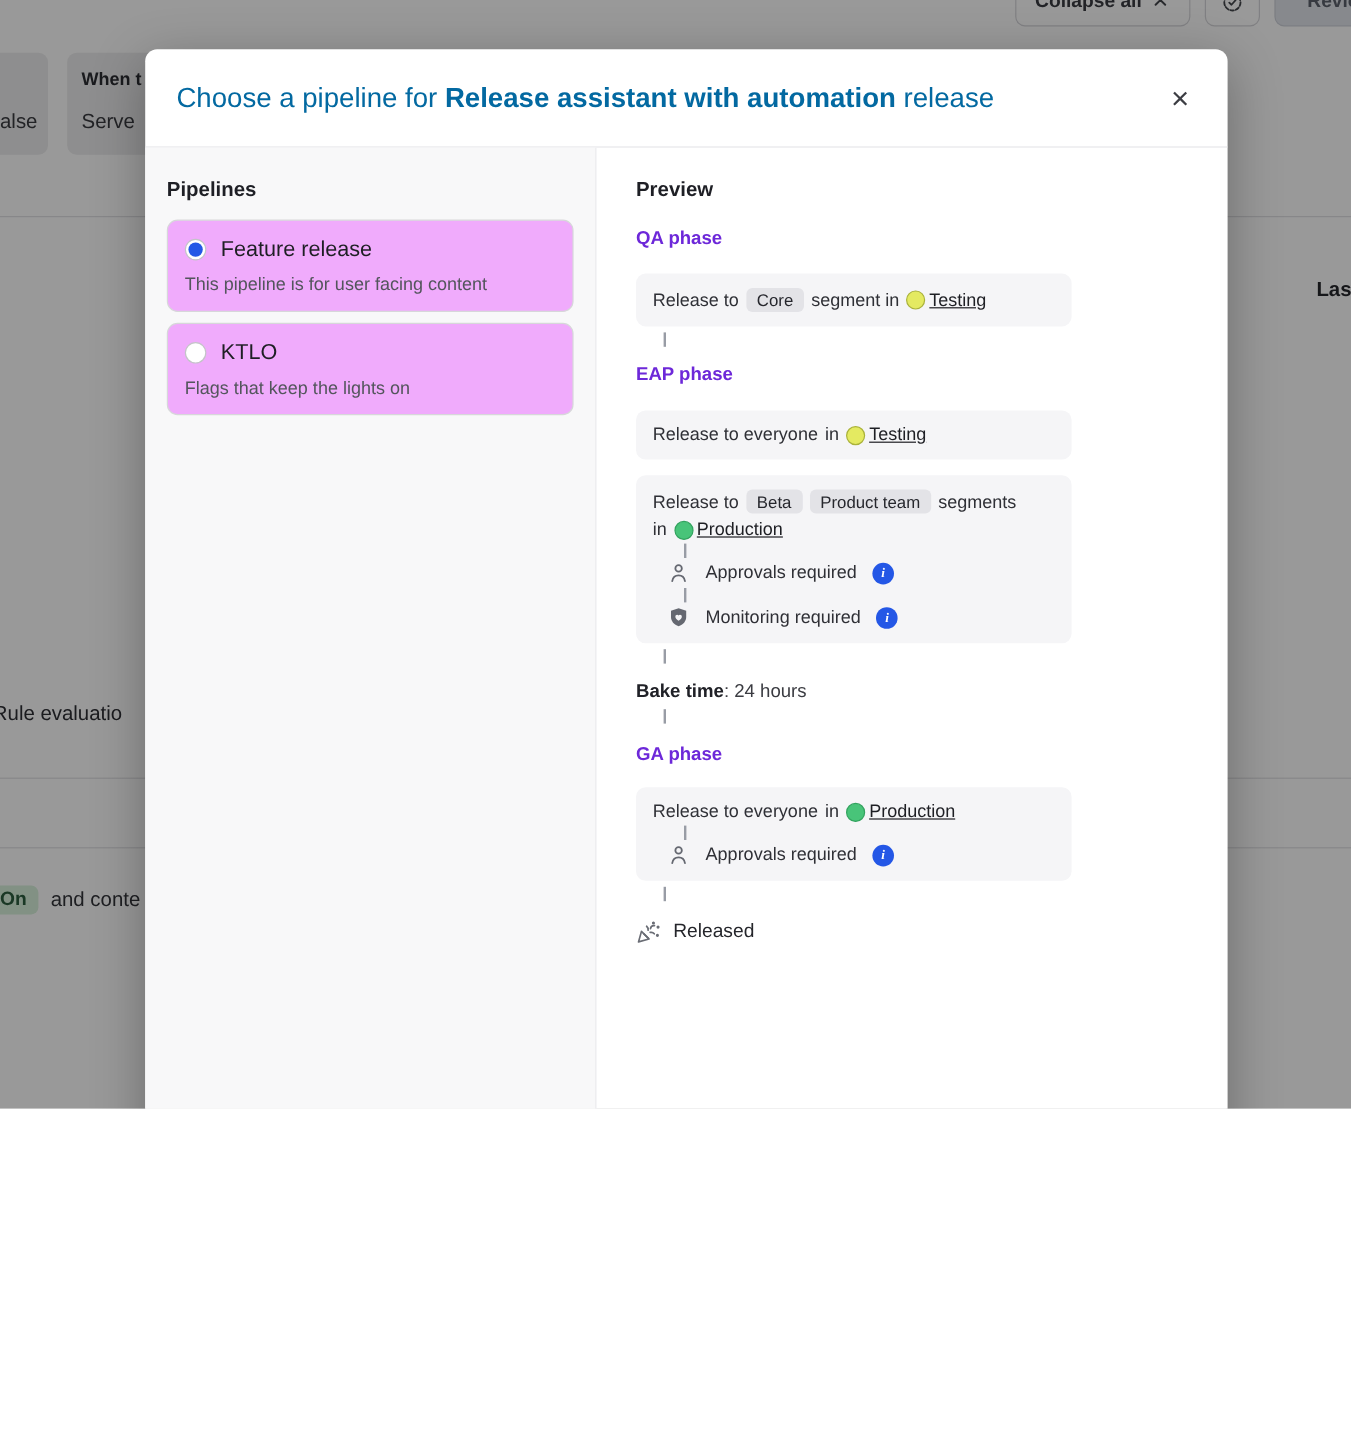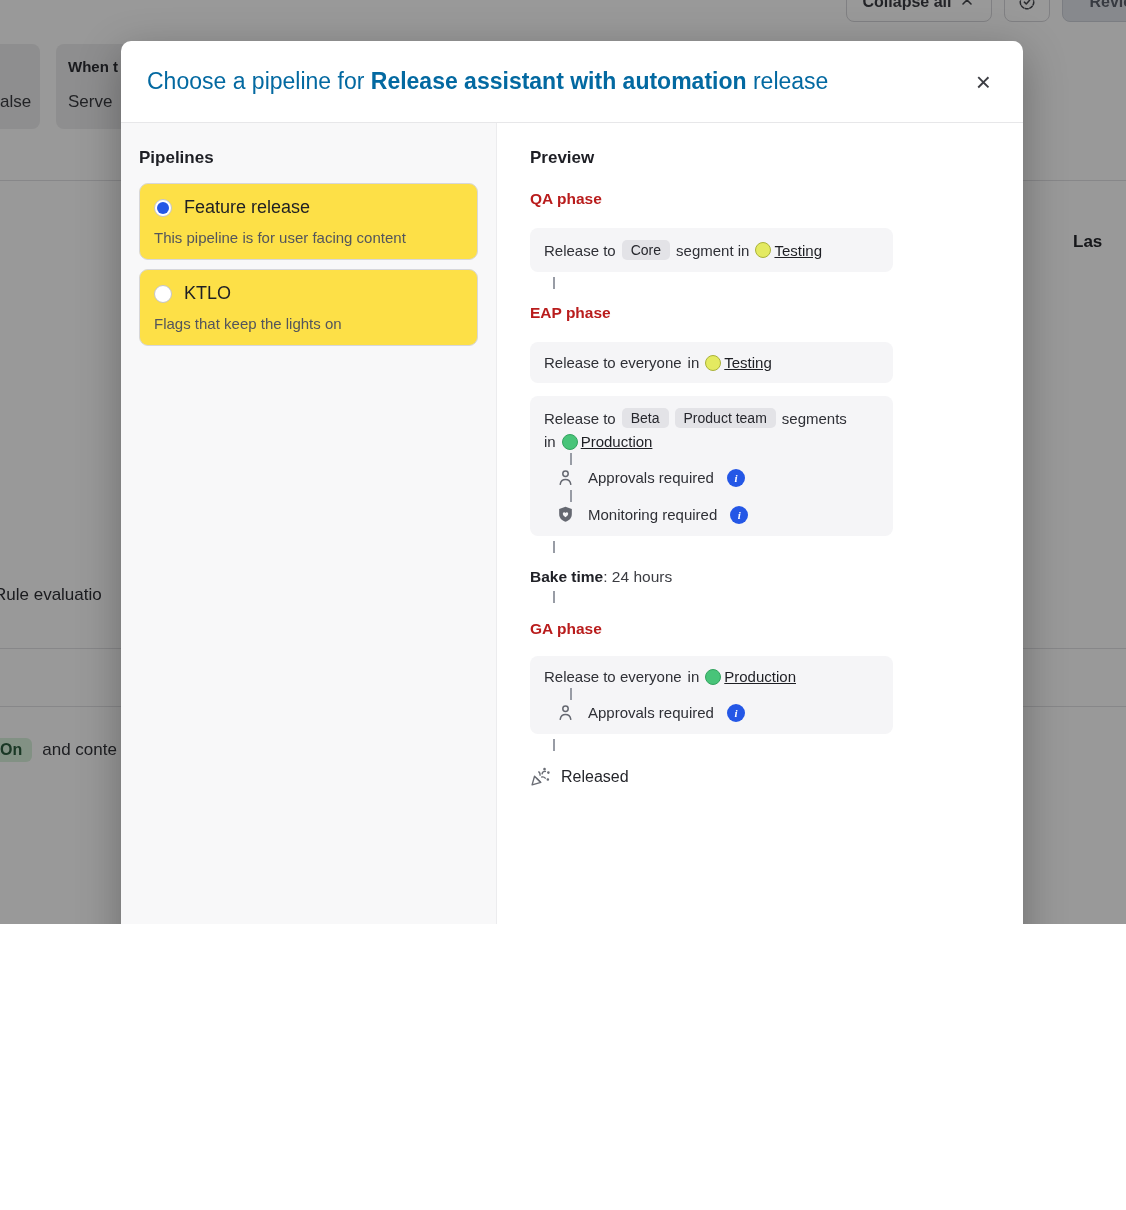--- a/index.html
+++ b/index.html
@@ -17,21 +17,21 @@
   .bg-review { left:1062px; width:110px; background:#e2e5eb; border-color:#cdd1d9; color:#5d626d; }
   .bg-card { position:absolute; background:#ededee; border-radius:8px; }
   .bg-card-false { left:-18px; top:44px; width:58px; height:85px; }
   .bg-card-when { left:56px; top:44px; width:116px; height:85px; }
   .bg-card-false .val { position:absolute; left:18px; top:48px; font-size:17px; color:#3a3b40; }
   .bg-when-title { position:absolute; left:12px; top:14px; font-size:15px; font-weight:700; color:#2c2d33; }
   .bg-when-serve { position:absolute; left:12px; top:48px; font-size:17px; color:#3a3b40; }
   .bg-line { position:absolute; left:0; width:1126px; height:1px; background:#e2e2e4; }
   .bg-text { position:absolute; font-size:17px; color:#2e2f35; white-space:nowrap; }
   .bg-rule { left:-6px; top:585px; }
-  .bg-last { left:1073px; top:232px; font-weight:700; color:#26272c; }
+  .bg-last { left:1097px; top:232px; font-weight:700; color:#26272c; }
   .bg-onrow { position:absolute; left:-10px; top:738px; display:flex; align-items:center; gap:10px; }
   .on-badge { border-radius:6px; padding:3px 10px; font-size:16px; font-weight:600; color:#2c5e3f; }
   .bg-onrow .txt { font-size:17px; color:#33343a; white-space:nowrap; }
 
   
   .overlay { position:absolute; inset:0; background:rgba(0,0,0,0.40); z-index:5; }
 
   
   .modal { position:absolute; left:121px; top:41px; width:902px; height:1104px; z-index:10;
     background:#fff; border-radius:10px; box-shadow:0 12px 44px rgba(0,0,0,0.30);
@@ -40,32 +40,32 @@
     padding:0 26px; border-bottom:1px solid #e7e7e9; }
   .modal-title { font-size:23px; font-weight:400; color:#0369a1; flex:1; }
   .modal-title strong { font-weight:700; }
   .close-btn { background:none; border:none; font-size:26px; line-height:1; color:#3c3d43;
     cursor:pointer; padding:4px 6px; }
 
   .modal-body { flex:1; display:flex; min-height:0; }
   .left-pane { flex:0 0 376px; background:#f8f8f9; border-right:1px solid #ececee; padding:25px 18px; }
   .pane-heading { font-size:17px; font-weight:700; color:#1e1f25; }
   .left-pane .pane-heading { margin-bottom:15px; }
-  .pipeline-card { background:#fde047; border:1px solid #d7d7da; border-radius:9px;
+  .pipeline-card { background:#f0abfc; border:1px solid #d7d7da; border-radius:9px;
     padding:13px 14px; margin-bottom:9px; cursor:pointer; }
   .pc-top { display:flex; align-items:center; gap:12px; }
   .radio { width:18px; height:18px; border-radius:50%; border:1px solid #c4c4c9; background:#fff;
     position:relative; flex:0 0 18px; }
   .radio.checked::after { content:""; position:absolute; left:2px; top:2px; width:12px; height:12px;
     border-radius:50%; background:#2457e6; }
   .pc-label { font-size:18px; color:#1e1f24; }
   .pc-desc { font-size:15px; color:#53555c; margin-top:11px; }
 
   .right-pane { flex:1; padding:25px 6px 0 33px; overflow:hidden; }
-  .phase-label { font-size:15.5px; font-weight:600; color:#b91c1c; }
+  .phase-label { font-size:15.5px; font-weight:600; color:#6d28d9; }
   .phase-card { background:#f5f5f7; border-radius:8px; padding:12px 14px; width:363px;
     font-size:15px; color:#2f3036; }
   .card-line { display:flex; align-items:center; gap:6px; white-space:nowrap; }
   .seg-badge { background:#e3e3e7; border-radius:5px; padding:2px 9px; font-size:14px; color:#26272d; }
   .env-link { display:inline-flex; align-items:center; gap:3px; text-decoration:none; }
   .env-dot { width:16px; height:16px; border-radius:50%; flex:0 0 16px; }
   .env-dot.testing { border:1.5px solid #aab23a; }
   .env-dot.production { border:1.5px solid #33a35f; }
   .env-name { text-decoration:underline; color:#1e1f24; }
   .connector { width:1.5px; height:12px; background:#989ca5; margin:5px 0 5px 23px; }

